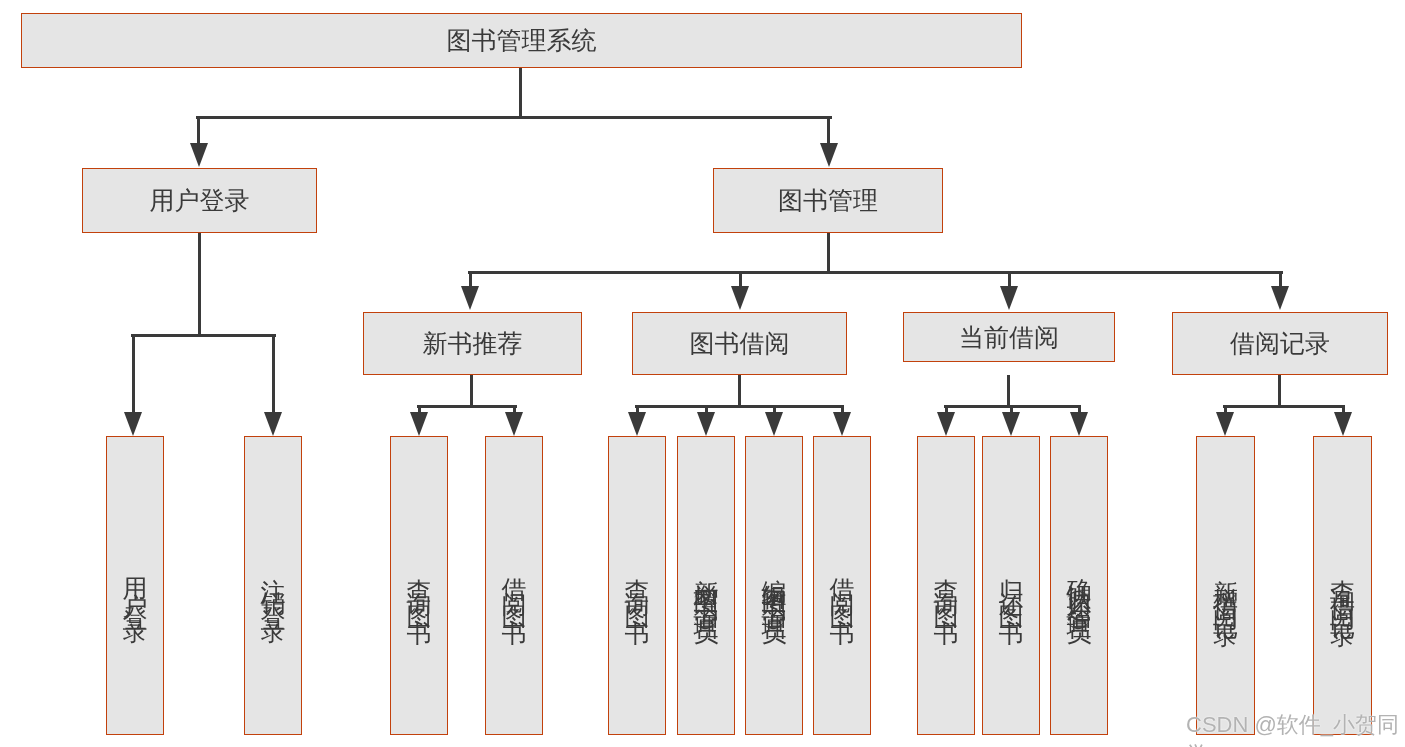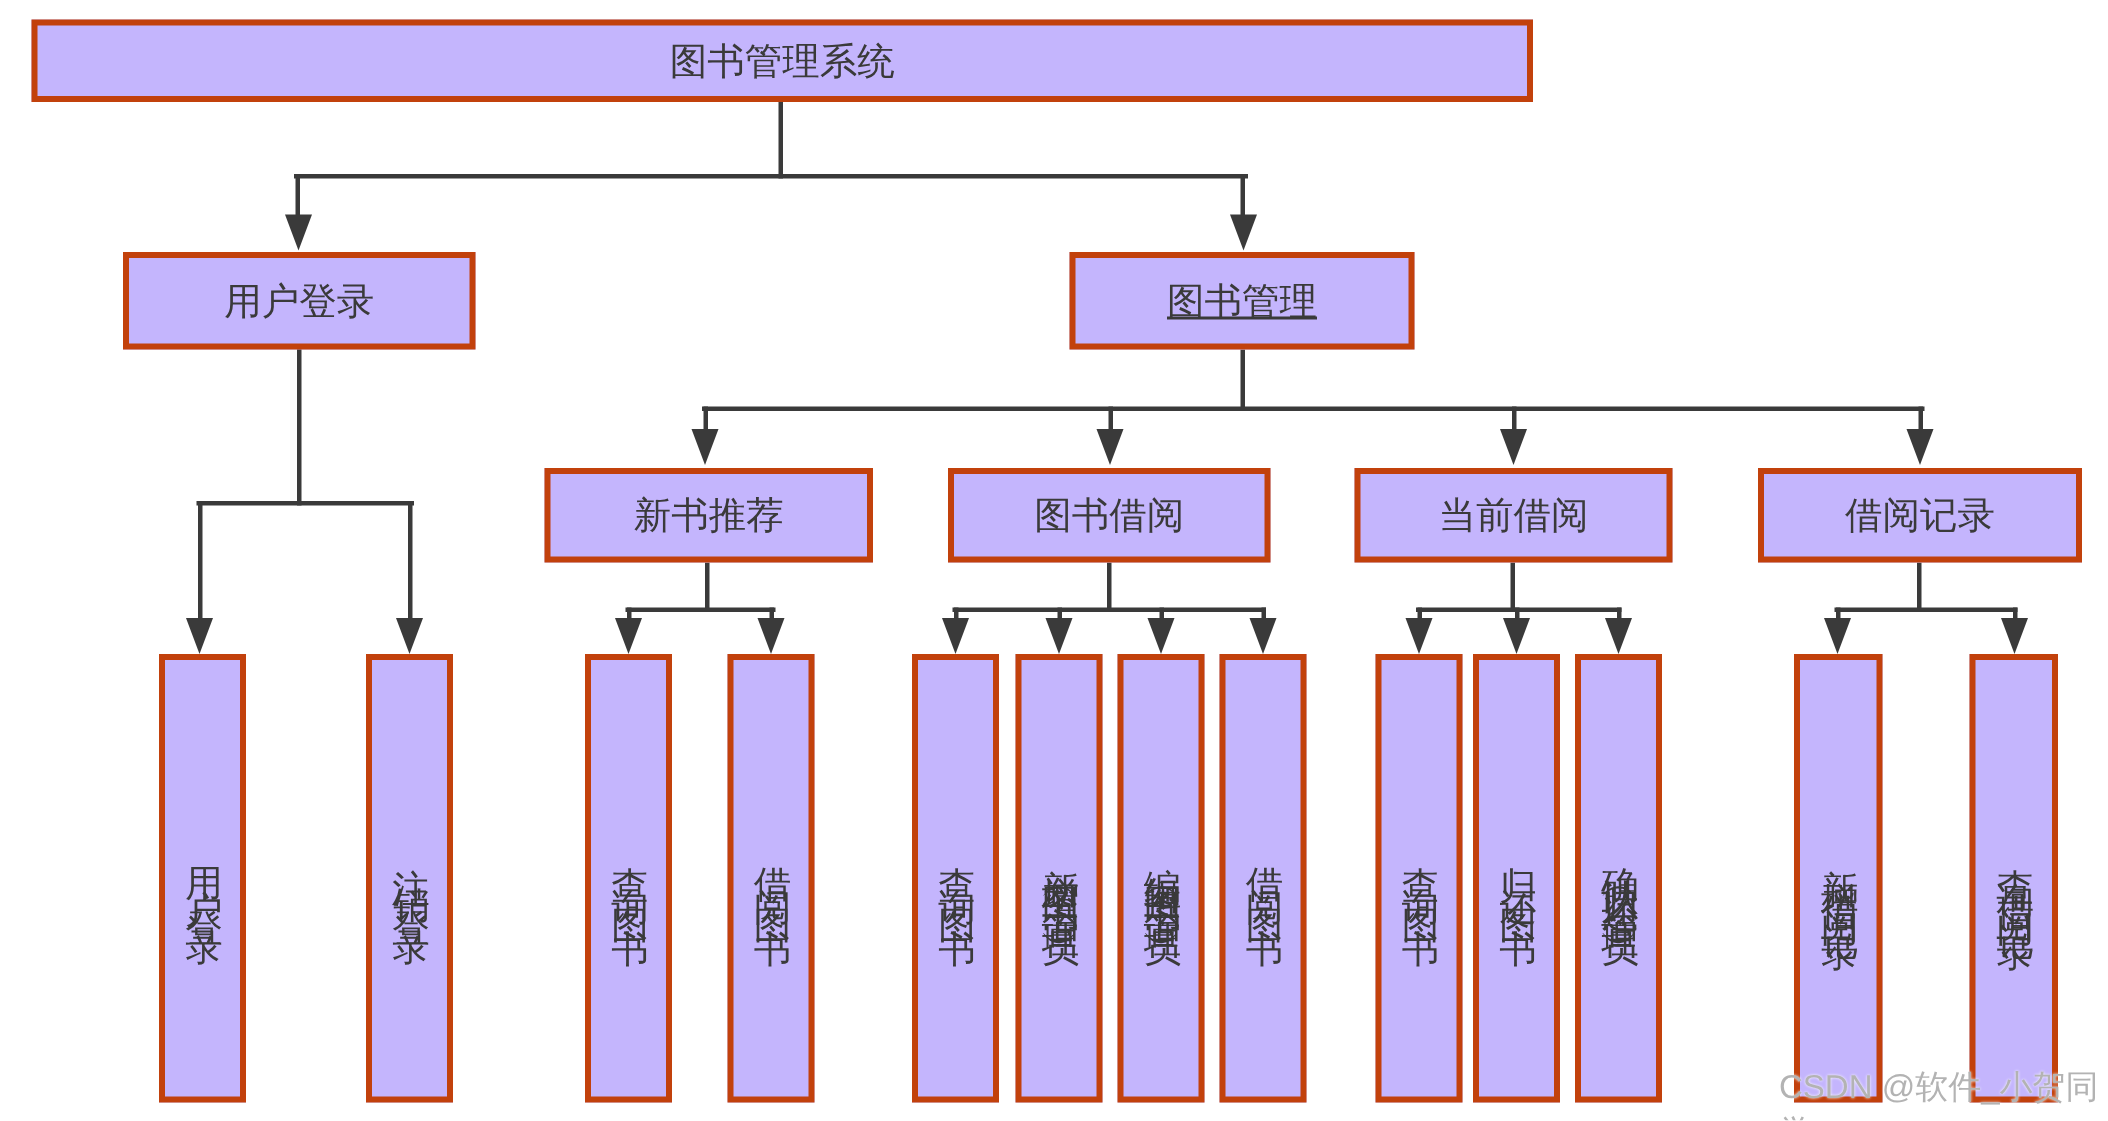--- a/index.html
+++ b/index.html
@@ -1,18 +1,18 @@
 <!DOCTYPE html>
 <html><head>
 <meta charset="utf-8">
 <style>
   html,body{margin:0;padding:0;background:#fff;}
   #canvas{position:relative;width:1405px;height:747px;background:#ffffff;overflow:hidden;
           font-family:"Liberation Sans","DejaVu Sans",sans-serif;}
-  .box{position:absolute;box-sizing:border-box;background:#c4b5fd;border:4px solid #c2410c;
+  .box{position:absolute;box-sizing:border-box;background:#e5e5e5;border:1px solid #c2410c;
        display:flex;align-items:center;justify-content:center;color:#3a3a3a;font-size:25px;
        white-space:nowrap;}
   .vbox{writing-mode:vertical-rl;text-orientation:mixed;letter-spacing:14px;
         white-space:normal;line-height:1;}
   .vbox.t6{letter-spacing:9px;}
   .vbox.t9{letter-spacing:6px;}
   .hl,.vl{position:absolute;background:#3a3a3a;}
   .ah{position:absolute;width:0;height:0;border-left:9px solid transparent;
       border-right:9px solid transparent;border-top:24px solid #3a3a3a;}
   .wm{position:absolute;left:1186px;top:710px;font-size:22px;color:#b3b3b3;z-index:5;
@@ -78,25 +78,25 @@
   <div class="vl" style="left:1278px;top:375px;width:3px;height:33px;"></div>
   <div class="hl" style="left:1223px;top:405px;width:122px;height:3px;"></div>
   <div class="vl" style="left:1224px;top:405px;width:3px;height:10px;"></div>
   <div class="ah" style="left:1216px;top:412px;"></div>
   <div class="vl" style="left:1342px;top:405px;width:3px;height:10px;"></div>
   <div class="ah" style="left:1334px;top:412px;"></div>
 
   <div class="box" style="left:21px;top:13px;width:1001px;height:55px;">图书管理系统</div>
 
   <div class="box" style="left:82px;top:168px;width:235px;height:65px;">用户登录</div>
-  <div class="box" style="left:713px;top:168px;width:230px;height:65px;text-decoration:underline;">图书管理</div>
+  <div class="box" style="left:713px;top:168px;width:230px;height:65px;">图书管理</div>
 
   <div class="box" style="left:632px;top:312px;width:215px;height:63px;">图书借阅</div>
   <div class="box" style="left:363px;top:312px;width:219px;height:63px;">新书推荐</div>
-  <div class="box" style="left:903px;top:312px;width:212px;height:63px;">当前借阅</div>
+  <div class="box" style="left:903px;top:312px;width:212px;height:50px;">当前借阅</div>
   <div class="box" style="left:1172px;top:312px;width:216px;height:63px;">借阅记录</div>
 
   <div class="box vbox" style="left:106px;top:436px;width:58px;height:299px;">用户登录</div>
   <div class="box vbox" style="left:244px;top:436px;width:58px;height:299px;">注销登录</div>
 
   <div class="box vbox" style="left:390px;top:436px;width:58px;height:299px;">查询图书</div>
   <div class="box vbox" style="left:485px;top:436px;width:58px;height:299px;">借阅图书</div>
 
   <div class="box vbox" style="left:608px;top:436px;width:58px;height:299px;">查询图书</div>
   <div class="box vbox t9" style="left:677px;top:436px;width:58px;height:299px;">新增图书（管理员）</div>

